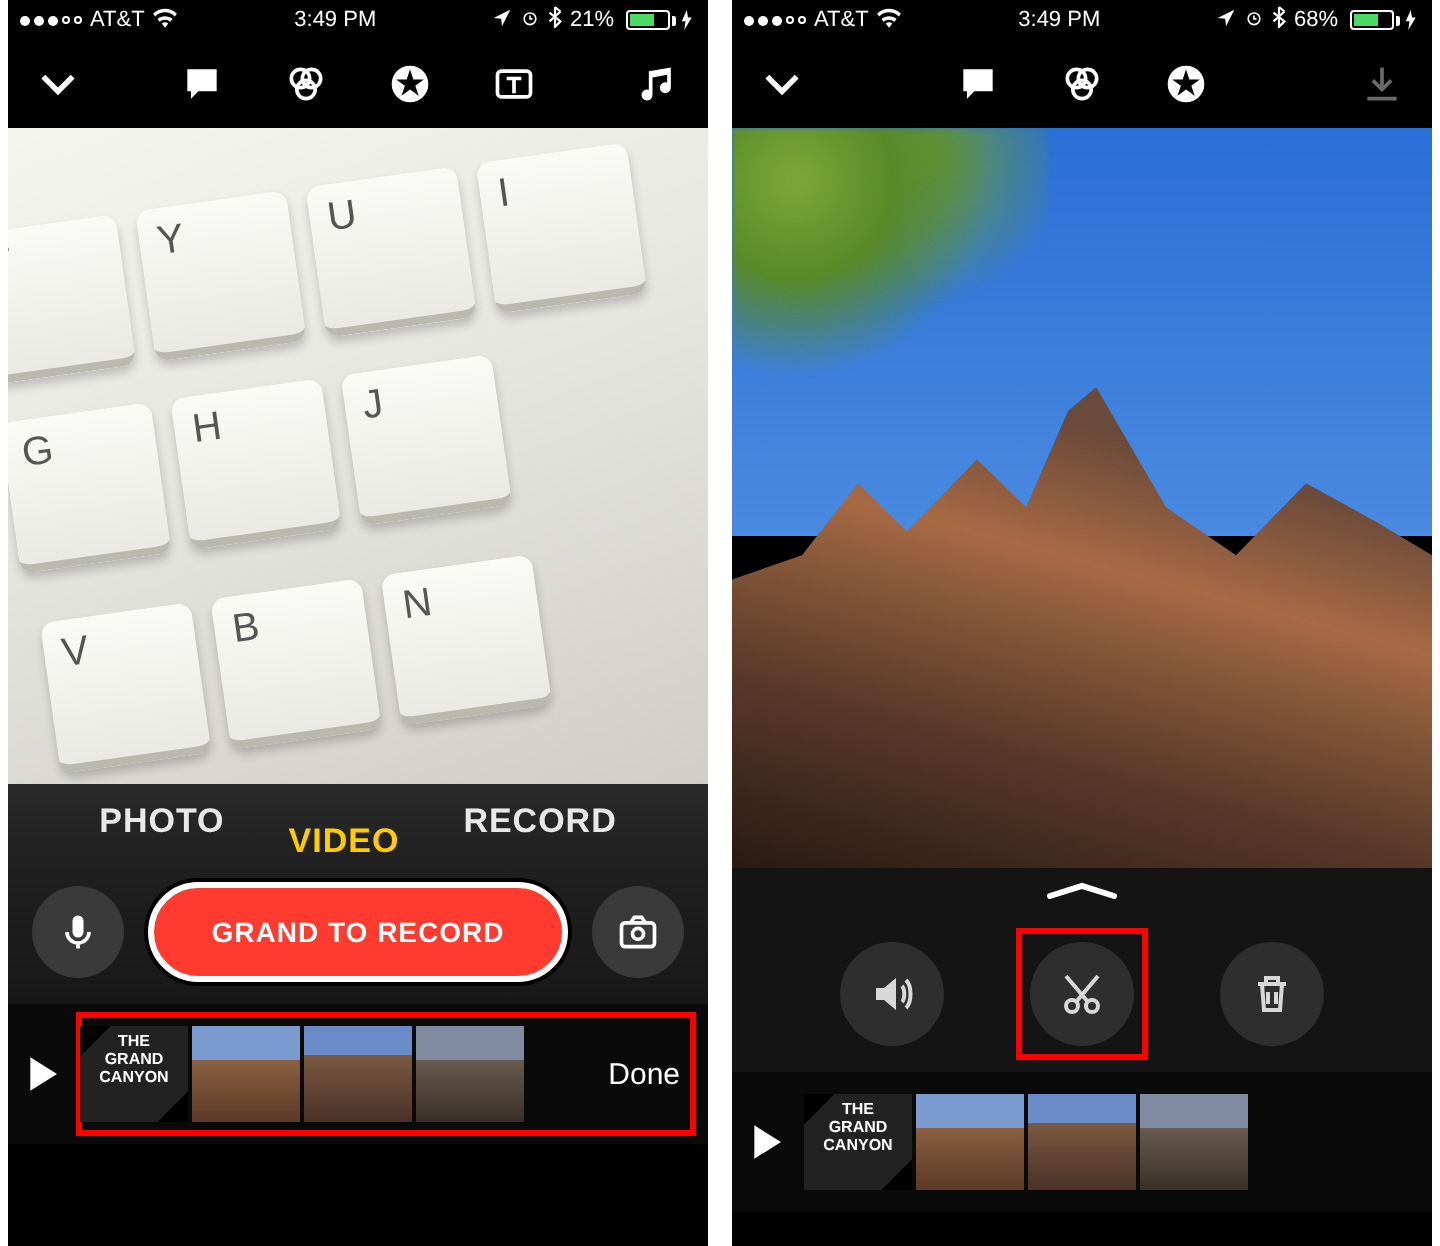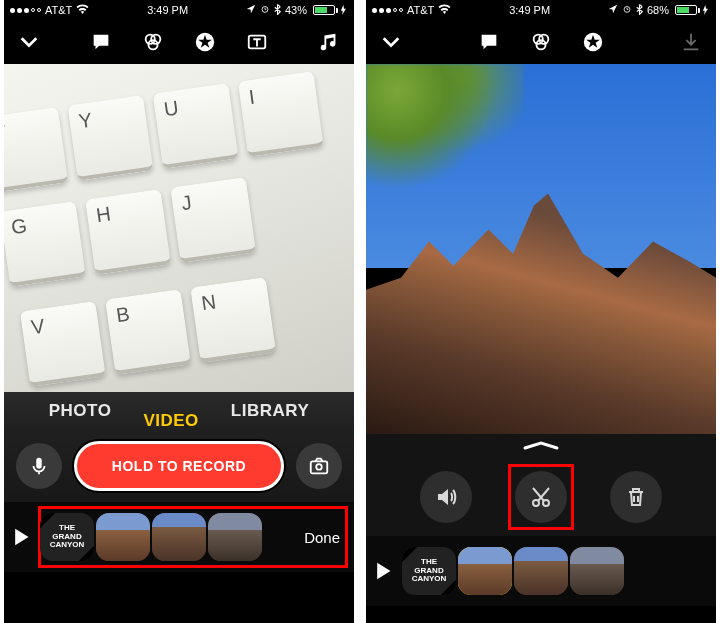--- a/index.html
+++ b/index.html
@@ -157,21 +157,21 @@
     display: flex; align-items: center; padding: 0 8px 0 4px; gap: 6px;
   }
   .play-tri { color: #fff; width: 26px; display:flex; align-items:center; justify-content:center; }
   .play-tri svg { width: 18px; height: 20px; }
   .clips { display: flex; gap: 2px; flex:1; align-items:center; }
   .clip {
     width: 54px; height: 48px;
     background: #5a4030;
     position: relative;
     overflow: hidden;
-    display:flex; align-items:center; justify-content:center;border-radius:13px;
+    display:flex; align-items:flex-start; justify-content:center;
   }
   .clip.title { background: #222; color:#fff; font-size:8px; font-weight:700; text-align:center; line-height:1.1; padding:4px; }
   .clip.title::before, .clip.title::after {
     content:''; position:absolute; width:30px; height:30px; background:#000; transform:rotate(45deg);
   }
   .clip.title::before { top:-18px; left:-18px; }
   .clip.title::after { bottom:-18px; right:-18px; }
   .clip .thumb { position:absolute; inset:0; }
   .thumb.canyon1 { background: linear-gradient(#7a9ad0 35%, #8a6040 35%, #5a3a28); }
   .thumb.canyon2 { background: linear-gradient(#6a8ac8 30%, #7a5a40 30%, #4a3228); }
@@ -214,21 +214,21 @@
         <svg width="10" height="10" viewBox="0 0 24 24" fill="#fff">
             <circle cx="12" cy="13" r="7" fill="none" stroke="#fff" stroke-width="2"></circle>
             <path d="M12 9v4h3" stroke="#fff" stroke-width="2" fill="none"></path>
           </svg>
       </span>
       <span>
         <svg width="7" height="11" viewBox="0 0 12 20" fill="none" stroke="#fff" stroke-width="2">
             <path d="M6 1v18l5-5-10-8m10-1L1 14M6 1l5 4"></path>
           </svg>
       </span>
-      <span>43%</span>
+      <span>21%</span>
       <span class="battery">
         <span class="bat-body">
             <span class="bat-fill"></span>
           </span>
           <span class="bat-tip"></span>
         <svg width="8" height="10" viewBox="0 0 10 16" fill="#fff" style="margin-left:2px">
             <path d="M4 0L0 9h3l-1 7 6-10H5z"></path>
           </svg>
       </span>
     </div>
@@ -291,31 +291,31 @@
     <div class="krow r3">
       <div class="key">V</div>
       <div class="key">B</div>
       <div class="key">N</div>
     </div>
   </div>
 
   <div class="mode-row">
     <span class="mode">PHOTO</span>
     <span class="mode active">VIDEO</span>
-    <span class="mode">LIBRARY</span>
+    <span class="mode">RECORD</span>
   </div>
 
   <div class="record-row">
     <div class="circ-btn">
       <svg viewBox="0 0 24 24" fill="#fff">
           <rect x="9" y="3" width="6" height="12" rx="3"></rect>
           <path d="M6 12a6 6 0 0012 0M12 18v3" stroke="#fff" stroke-width="2" fill="none"></path>
         </svg>
     </div>
-    <div class="record-btn">HOLD TO RECORD</div>
+    <div class="record-btn">GRAND TO RECORD</div>
     <div class="circ-btn">
       <svg viewBox="0 0 24 24" fill="none" stroke="#fff" stroke-width="2">
           <rect x="3" y="7" width="18" height="13" rx="2"></rect>
           <path d="M8 7l2-3h4l2 3"></path>
           <circle cx="12" cy="13" r="3"></circle>
         </svg>
     </div>
   </div>
 
   <div class="timeline" style="position:relative;">

